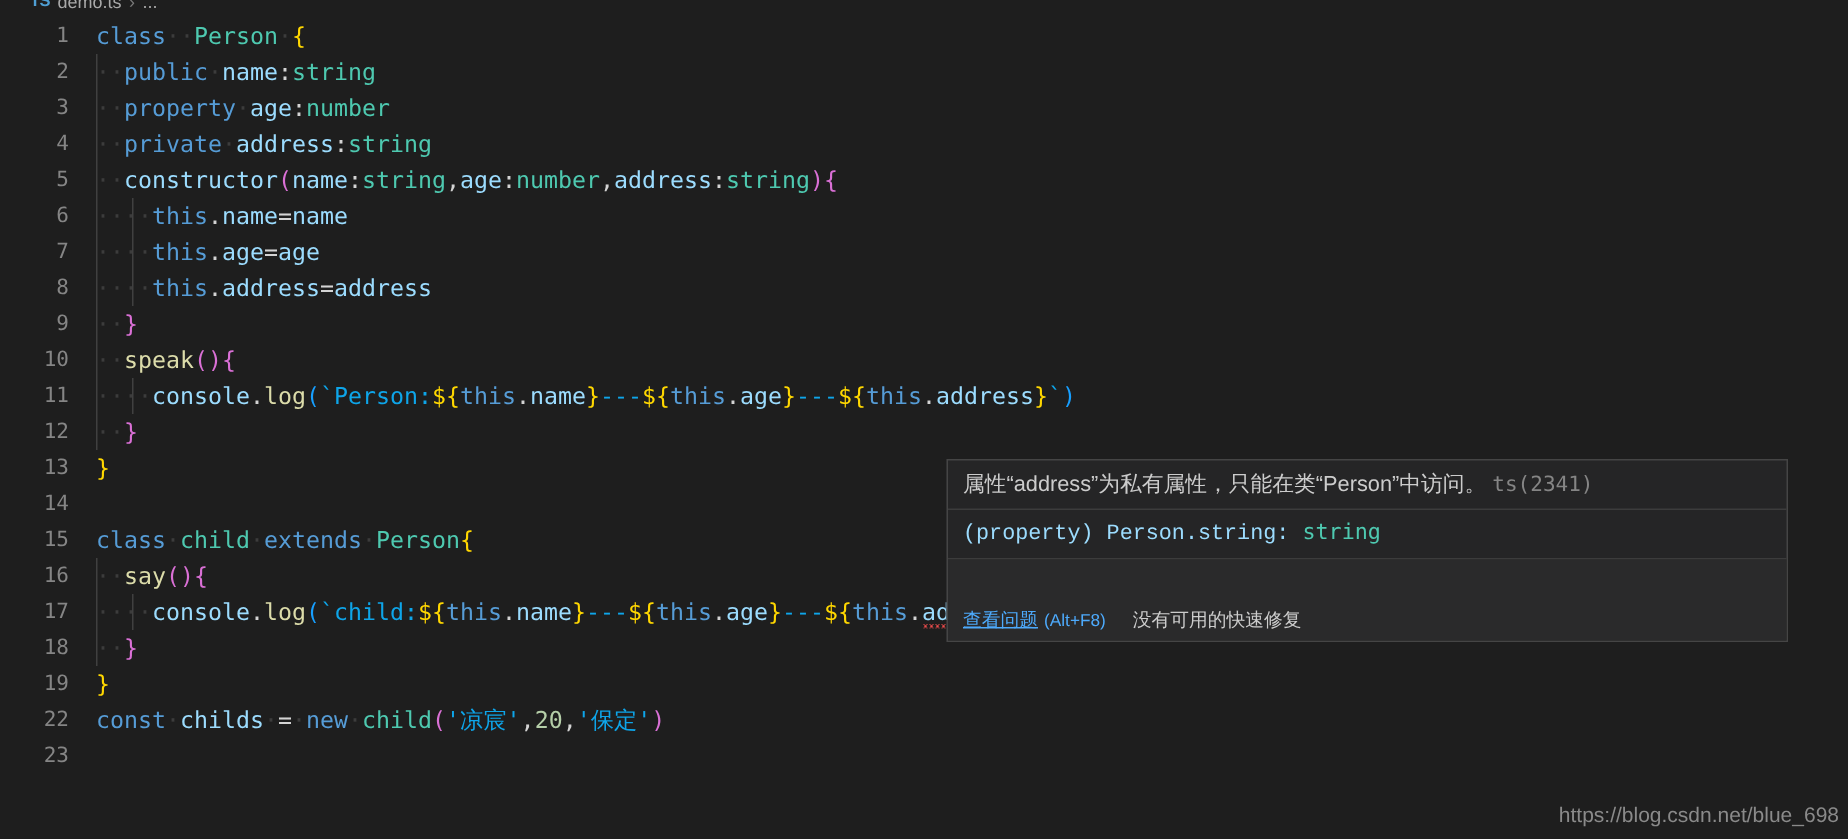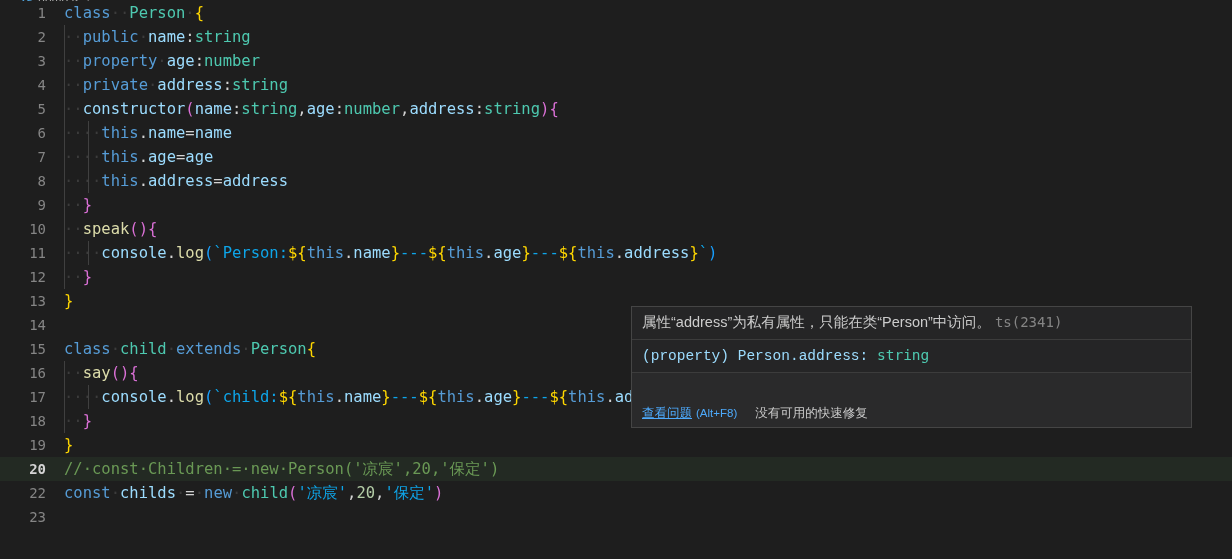--- a/index.html
+++ b/index.html
@@ -21,21 +21,21 @@
     font-size: 12px; color: #a9a9a9;
     overflow: hidden;
   }
   .bc-ts { color: #4f9fd4; font-size: 11px; font-weight: bold; letter-spacing: -0.4px; }
   .bc-file { color: #a9a9a9; }
   .bc-sep { color: #7a7a7a; }
   .bc-dots { color: #a9a9a9; }
 
   
   .editor {
-    position: absolute; top: 1px; left: 0; width: 1232px; height: 548px;
+    position: absolute; top: 12px; left: 0; width: 1232px; height: 548px;
     background: #1e1e1e;
   }
   .row {
     position: relative;
     height: 24px; line-height: 24px;
     white-space: pre;
     font-size: 15.5px;
     font-family: "DejaVu Sans Mono", monospace;
   }
   .row.active { background: #232a23; }
@@ -172,33 +172,33 @@
     <div class="row"><span class="ln">15</span><span class="code"><span class="kw">class</span><span class="dot">·</span><span class="typ">child</span><span class="dot">·</span><span class="kw">extends</span><span class="dot">·</span><span class="typ">Person</span><span class="b1">{</span></span></div>
 
     <div class="row"><span class="guide" style="left:64px"></span><span class="ln">16</span><span class="code"><span class="dot">··</span><span class="fn">say</span><span class="b2">(</span><span class="b2">)</span><span class="b2">{</span></span></div>
 
     <div class="row"><span class="guide" style="left:64px"></span><span class="guide" style="left:88px"></span><span class="ln">17</span><span class="code"><span class="dot">··</span><span class="dot">··</span><span class="obj">console</span><span class="op">.</span><span class="fn">log</span><span class="b3">(</span><span class="str">`child:</span><span class="b1">${</span><span class="kw">this</span><span class="op">.</span><span class="var">name</span><span class="b1">}</span><span class="str">---</span><span class="b1">${</span><span class="kw">this</span><span class="op">.</span><span class="var">age</span><span class="b1">}</span><span class="str">---</span><span class="b1">${</span><span class="kw">this</span><span class="op">.</span><span class="var squiggle">address</span><span class="b1">}</span><span class="str">`</span><span class="b3">)</span></span></div>
 
     <div class="row"><span class="guide" style="left:64px"></span><span class="ln">18</span><span class="code"><span class="dot">··</span><span class="b2">}</span></span></div>
 
     <div class="row"><span class="ln">19</span><span class="code"><span class="b1">}</span></span></div>
 
-    <div class="row active"><span class="ln">20</span><span class="code"><span class="cmt">//·const·Children·=·new·Person('凉宸',20,'保定')</span></span></div>
 
 
     <div class="row"><span class="ln">22</span><span class="code"><span class="kw">const</span><span class="dot">·</span><span class="var">childs</span><span class="dot">·</span><span class="op">=</span><span class="dot">·</span><span class="kw">new</span><span class="dot">·</span><span class="typ">child</span><span class="b2">(</span><span class="str">'凉宸'</span><span class="op">,</span><span class="num">20</span><span class="op">,</span><span class="str">'保定'</span><span class="b2">)</span></span></div>
 
     <div class="row"><span class="ln">23</span><span class="code"></span></div>
 
   </div>
 
   <div class="tooltip">
     <div class="tt-row tt-r1"><span>属性“address”为私有属性，只能在类“Person”中访问。</span> <span class="tt-code">ts(2341)</span></div>
-    <div class="tt-row tt-r2"><span class="tt-paren">(property) </span><span class="tt-paren">Person.address: </span><span class="tt-typ">string</span></div>
+    <div class="tt-row tt-r2"><span class="tt-paren">(property) </span><span class="tt-paren">Person.string: </span><span class="tt-typ">string</span></div>
     <div class="tt-r3">
       <span class="tt-link">查看问题</span>
       <span class="tt-key">(Alt+F8)</span>
       <span class="tt-none">没有可用的快速修复</span>
     </div>
   </div>
 
+  <div class="watermark">https://blog.csdn.net/blue_698</div>
 
 </div>
 
 </body></html>

